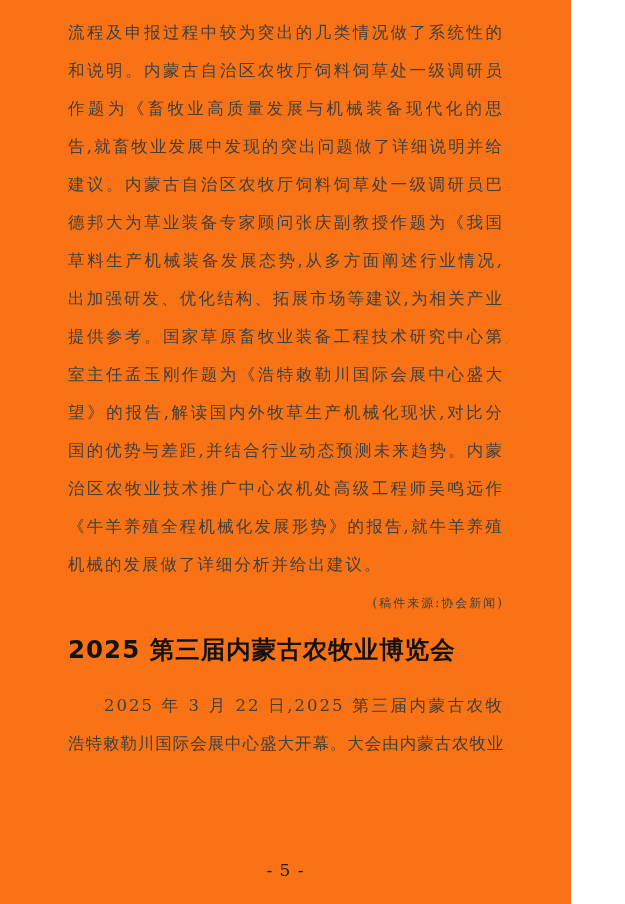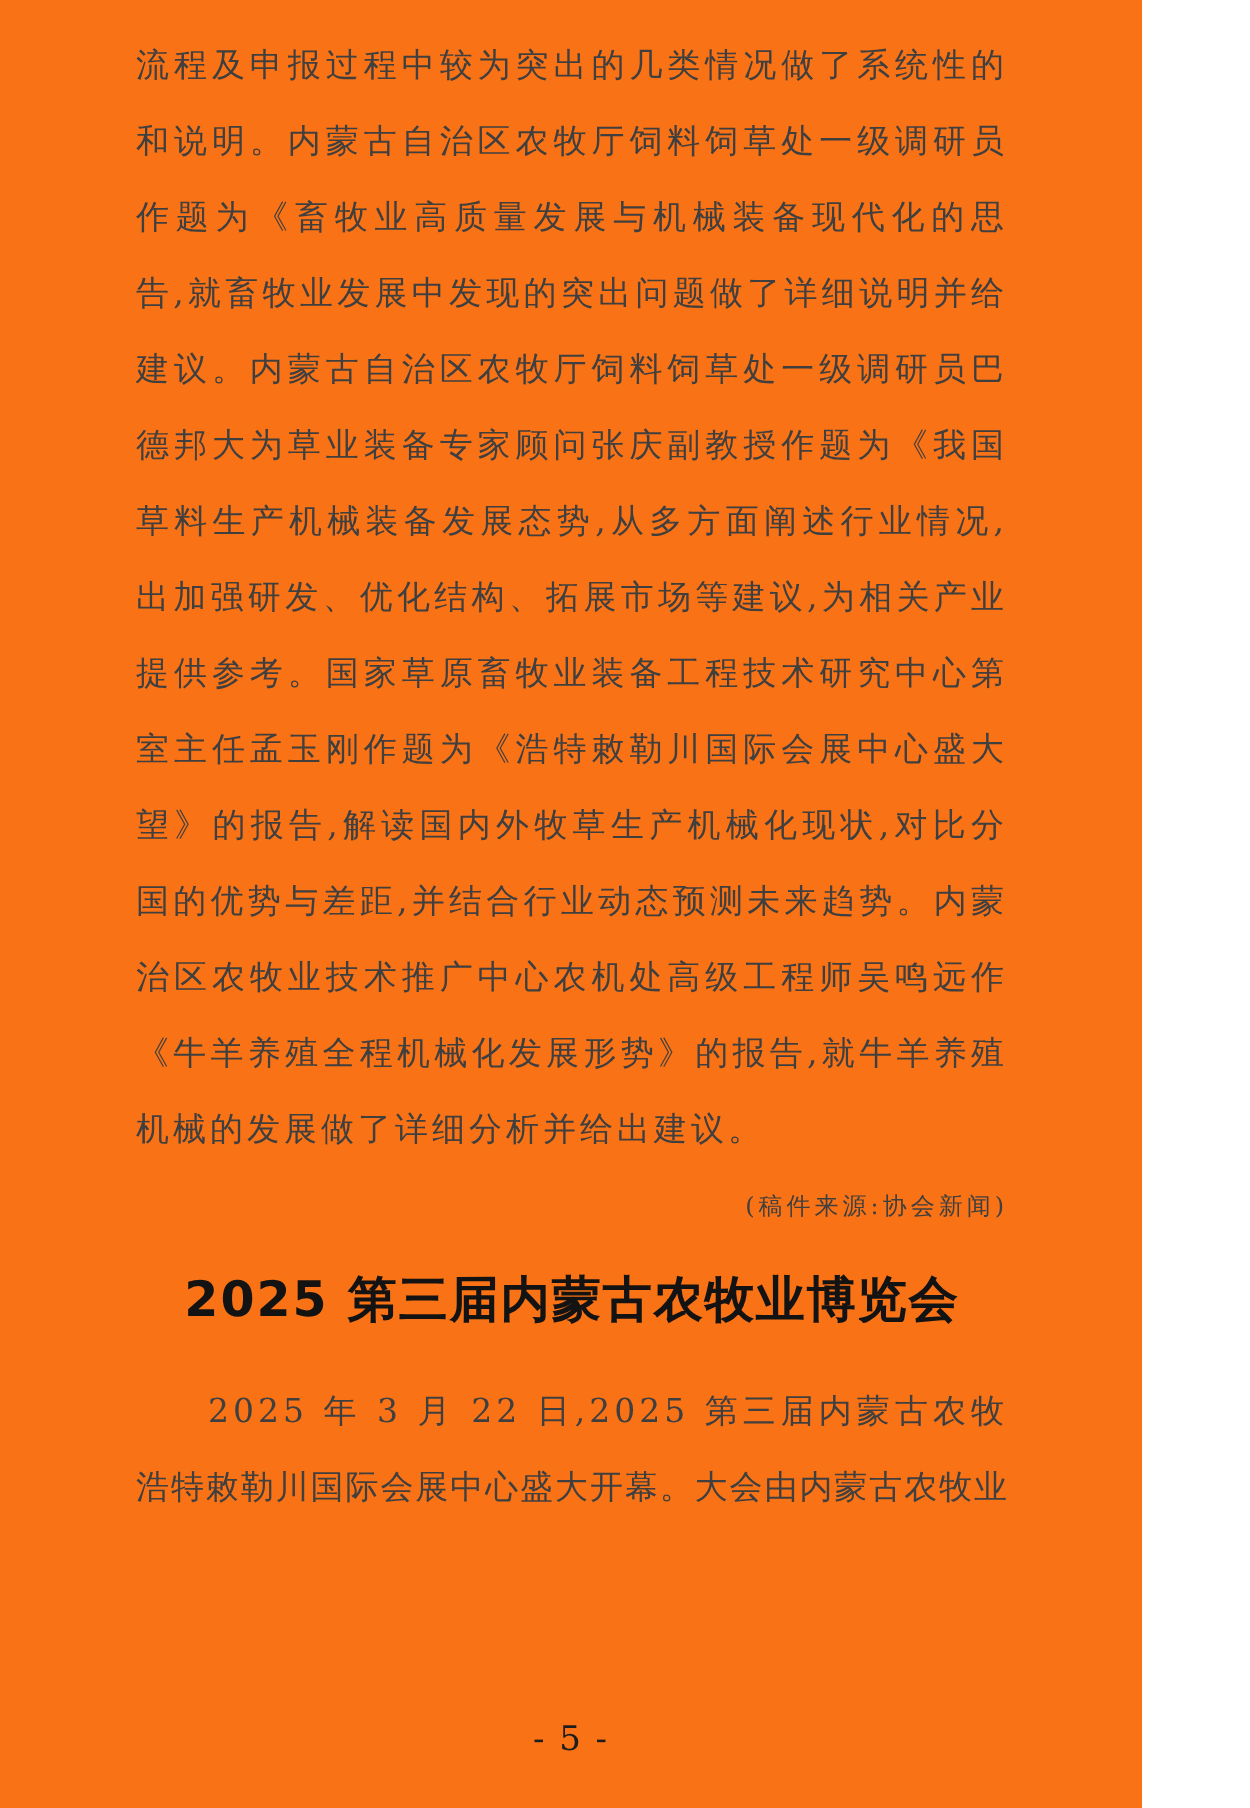--- a/index.html
+++ b/index.html
@@ -40,21 +40,20 @@
     color: #3f3f3f;
     height: 38px;
     line-height: 38px;
     text-align: right;
     letter-spacing: 2px;
   }
   .headline {
     font-family: "DejaVu Sans", "Liberation Sans", sans-serif;
     font-weight: bold;
     color: #131313;
-    text-align: center;
     font-size: 24.5px;
     line-height: 51px;
     letter-spacing: 1px;
     margin-top: 2px;
   }
   .para2 {
     margin-top: 12px;
   }
   .bline.indent {
     text-indent: 36px;

